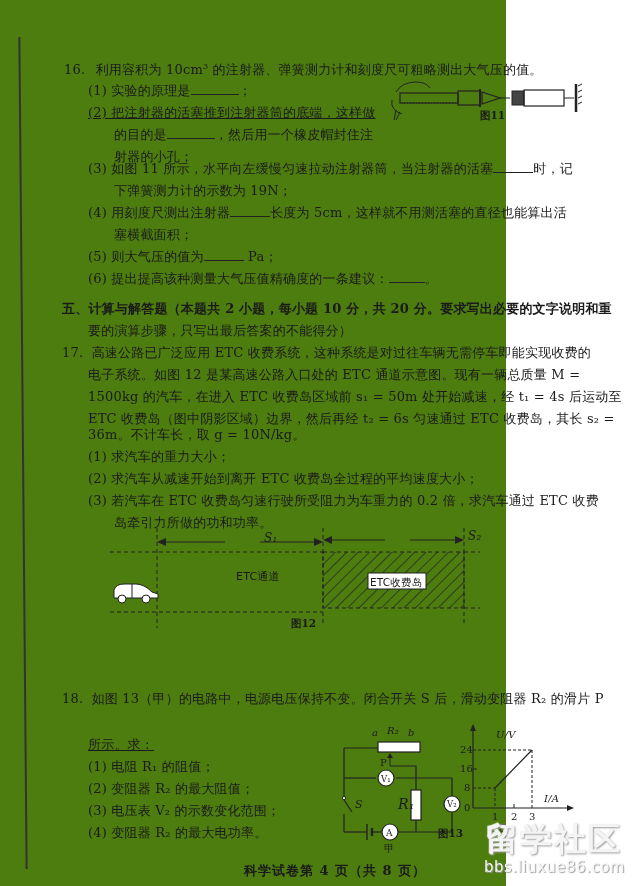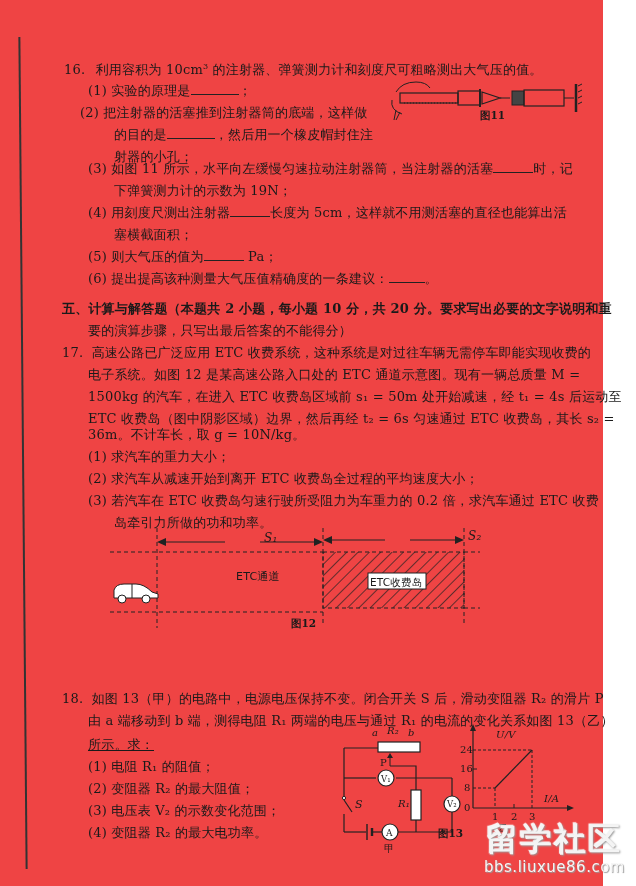--- a/index.html
+++ b/index.html
@@ -1,18 +1,18 @@
 <!DOCTYPE html>
 <html><head>
 <meta charset="utf-8">
 <style>
   html, body { margin: 0; padding: 0; background: #ffffff; }
   body { width: 636px; height: 886px; position: relative; overflow: hidden;
          font-family: "DejaVu Serif", "Liberation Serif", serif; color: #1a1a1a; }
-  .page { position: absolute; left: 0; top: 0; width: 603px; height: 886px; background: #ef4444; }
+  .page { position: absolute; left: 0; top: 0; width: 506px; height: 886px; background: #4d7c0f; }
   .margin-line { position: absolute; left: 22px; top: 37px; width: 1.5px; height: 832px; background: #333; transform: skewX(0.5deg); }
   .t { position: absolute; font-size: 13px; line-height: 18px; white-space: nowrap; letter-spacing: 0.2px; }
   .bold { font-weight: bold; }
   .blank { display: inline-block; border-bottom: 1px solid #222; height: 12px; vertical-align: baseline; }
   .cap { position: absolute; font-size: 10.5px; font-weight: bold; }
   svg { position: absolute; overflow: visible; }
   .footer { position: absolute; left: 244px; top: 862px; font-size: 13px; font-weight: bold; letter-spacing: 1px; }
   .watermark { position: absolute; left: 482px; top: 818px; width: 150px; height: 60px; }
   .wm-main { position: absolute; left: 4px; top: 0; font-family: "DejaVu Sans", sans-serif; font-size: 32px; font-weight: bold; color: #f4f4f4;
              text-shadow: 1px 1px 2px #9a9a9a, -1px -1px 1px #ffffff; letter-spacing: 2px; }
@@ -25,21 +25,21 @@
 <div class="page">
   <div class="margin-line"></div>
 
   <div class="t" style="left:64px;top:58px;">
     <span>16.</span>
     <span style="margin-left:6px">利用容积为 10cm</span><sup style="font-size:8px">3</sup><span> 的注射器、弹簧测力计和刻度尺可粗略测出大气压的值。</span>
   </div>
   <div class="t" style="left:88px;top:82px;">
     <span>(1) 实验的原理是</span><span class="blank" style="width:48px"></span><span>；</span>
   </div>
-  <div class="t" style="left:80px;top:104px;">
+  <div class="t" style="left:88px;top:104px;text-decoration:underline;">
     <span>(2) 把注射器的活塞推到注射器筒的底端，这样做</span>
   </div>
   <div class="t" style="left:114px;top:126px;">
     <span>的目的是</span><span class="blank" style="width:48px"></span><span>，然后用一个橡皮帽封住注</span>
   </div>
   <div class="t" style="left:114px;top:148px;">
     <span>射器的小孔；</span>
   </div>
   <div class="t" style="left:88px;top:160px;">
     <span>(3) 如图 11 所示，水平向左缓慢匀速拉动注射器筒，当注射器的活塞</span><span class="blank" style="width:40px"></span><span>时，记</span>
@@ -127,21 +127,20 @@
   <div class="t" style="left:264px;top:529px;font-style:italic;font-size:12px;">S₁</div>
   <div class="t" style="left:420px;top:527px;font-style:italic;font-size:12px;margin-left:48px;">S₂</div>
   <div class="t" style="left:236px;top:568px;font-size:11px;font-family:'DejaVu Sans',sans-serif;">ETC通道</div>
   <div class="t" style="left:370px;top:573px;font-size:10.5px;font-family:'DejaVu Sans',sans-serif;">ETC收费岛</div>
   <div class="cap" style="left:291px;top:617px;">图12</div>
 
   <div class="t" style="left:62px;top:690px;">
     <span>18.</span>
     <span style="margin-left:4px">如图 13（甲）的电路中，电源电压保持不变。闭合开关 S 后，滑动变阻器 R₂ 的滑片 P</span>
   </div>
-  <div class="t" style="left:88px;top:712px;">由 a 端移动到 b 端，测得电阻 R₁ 两端的电压与通过 R₁ 的电流的变化关系如图 13（乙）</div>
   <div class="t" style="left:88px;top:736px;text-decoration:underline;">所示。求：</div>
   <div class="t" style="left:88px;top:758px;">(1) 电阻 R₁ 的阻值；</div>
   <div class="t" style="left:88px;top:780px;">(2) 变阻器 R₂ 的最大阻值；</div>
   <div class="t" style="left:88px;top:802px;">(3) 电压表 V₂ 的示数变化范围；</div>
   <div class="t" style="left:88px;top:824px;">(4) 变阻器 R₂ 的最大电功率。</div>
 
   <svg style="left:340px;top:728px;" width="120" height="110">
     <polyline points="4,20 4,68" fill="none" stroke="#222" stroke-width="1.2"></polyline>
     <line x1="4" y1="20" x2="38" y2="20" stroke="#222" stroke-width="1.2"></line>
     <rect x="38" y="14" width="42" height="10" fill="#fff" stroke="#222" stroke-width="1.2"></rect>
@@ -166,21 +165,21 @@
     <line x1="32" y1="104" x2="42" y2="104" stroke="#222" stroke-width="1.2"></line>
     <circle cx="50" cy="104" r="8" fill="#fff" stroke="#222" stroke-width="1.2"></circle>
     <line x1="58" y1="104" x2="112" y2="104" stroke="#222" stroke-width="1.2"></line>
   </svg>
   <div class="t" style="left:372px;top:724px;font-size:10px;font-style:italic;">a</div>
   <div class="t" style="left:387px;top:722px;font-size:10px;font-style:italic;">R₂</div>
   <div class="t" style="left:408px;top:724px;font-size:10px;font-style:italic;">b</div>
   <div class="t" style="left:380px;top:754px;font-size:10px;">P</div>
   <div class="t" style="left:381px;top:770px;font-size:8.5px;">V₁</div>
   <div class="t" style="left:447px;top:795px;font-size:8.5px;">V₂</div>
-  <div class="t" style="left:398px;top:795px;font-size:10px;font-style:italic;">R₁</div>
+  <div class="t" style="left:398px;top:795px;font-size:14px;font-style:italic;">R₁</div>
   <div class="t" style="left:355px;top:796px;font-size:11px;font-style:italic;">S</div>
   <div class="t" style="left:386px;top:824px;font-size:9px;">A</div>
   <div class="t" style="left:384px;top:840px;font-size:10px;">甲</div>
 
   <svg style="left:460px;top:724px;" width="120" height="90">
     <line x1="13" y1="84" x2="13" y2="4" stroke="#222" stroke-width="1.2"></line>
     <polygon points="13,0 10,7 16,7" fill="#222"></polygon>
     <line x1="13" y1="84" x2="110" y2="84" stroke="#222" stroke-width="1.2"></line>
     <polygon points="114,84 107,81 107,87" fill="#222"></polygon>
     <line x1="13" y1="26" x2="72" y2="26" stroke="#222" stroke-dasharray="3 2"></line>
@@ -201,13 +200,14 @@
   <div class="t" style="left:511px;top:808px;font-size:10px;">2</div>
   <div class="t" style="left:529px;top:808px;font-size:10px;">3</div>
   <div class="t" style="left:499px;top:819px;font-size:9px;">乙</div>
   <div class="cap" style="left:438px;top:827px;">图13</div>
 
   <div class="watermark">
     <div class="wm-main">留学社区</div>
     <div class="wm-url">bbs.liuxue86.com</div>
   </div>
 
+  <div class="footer">科学试卷第 4 页（共 8 页）</div>
 </div>
 
 </body></html>

